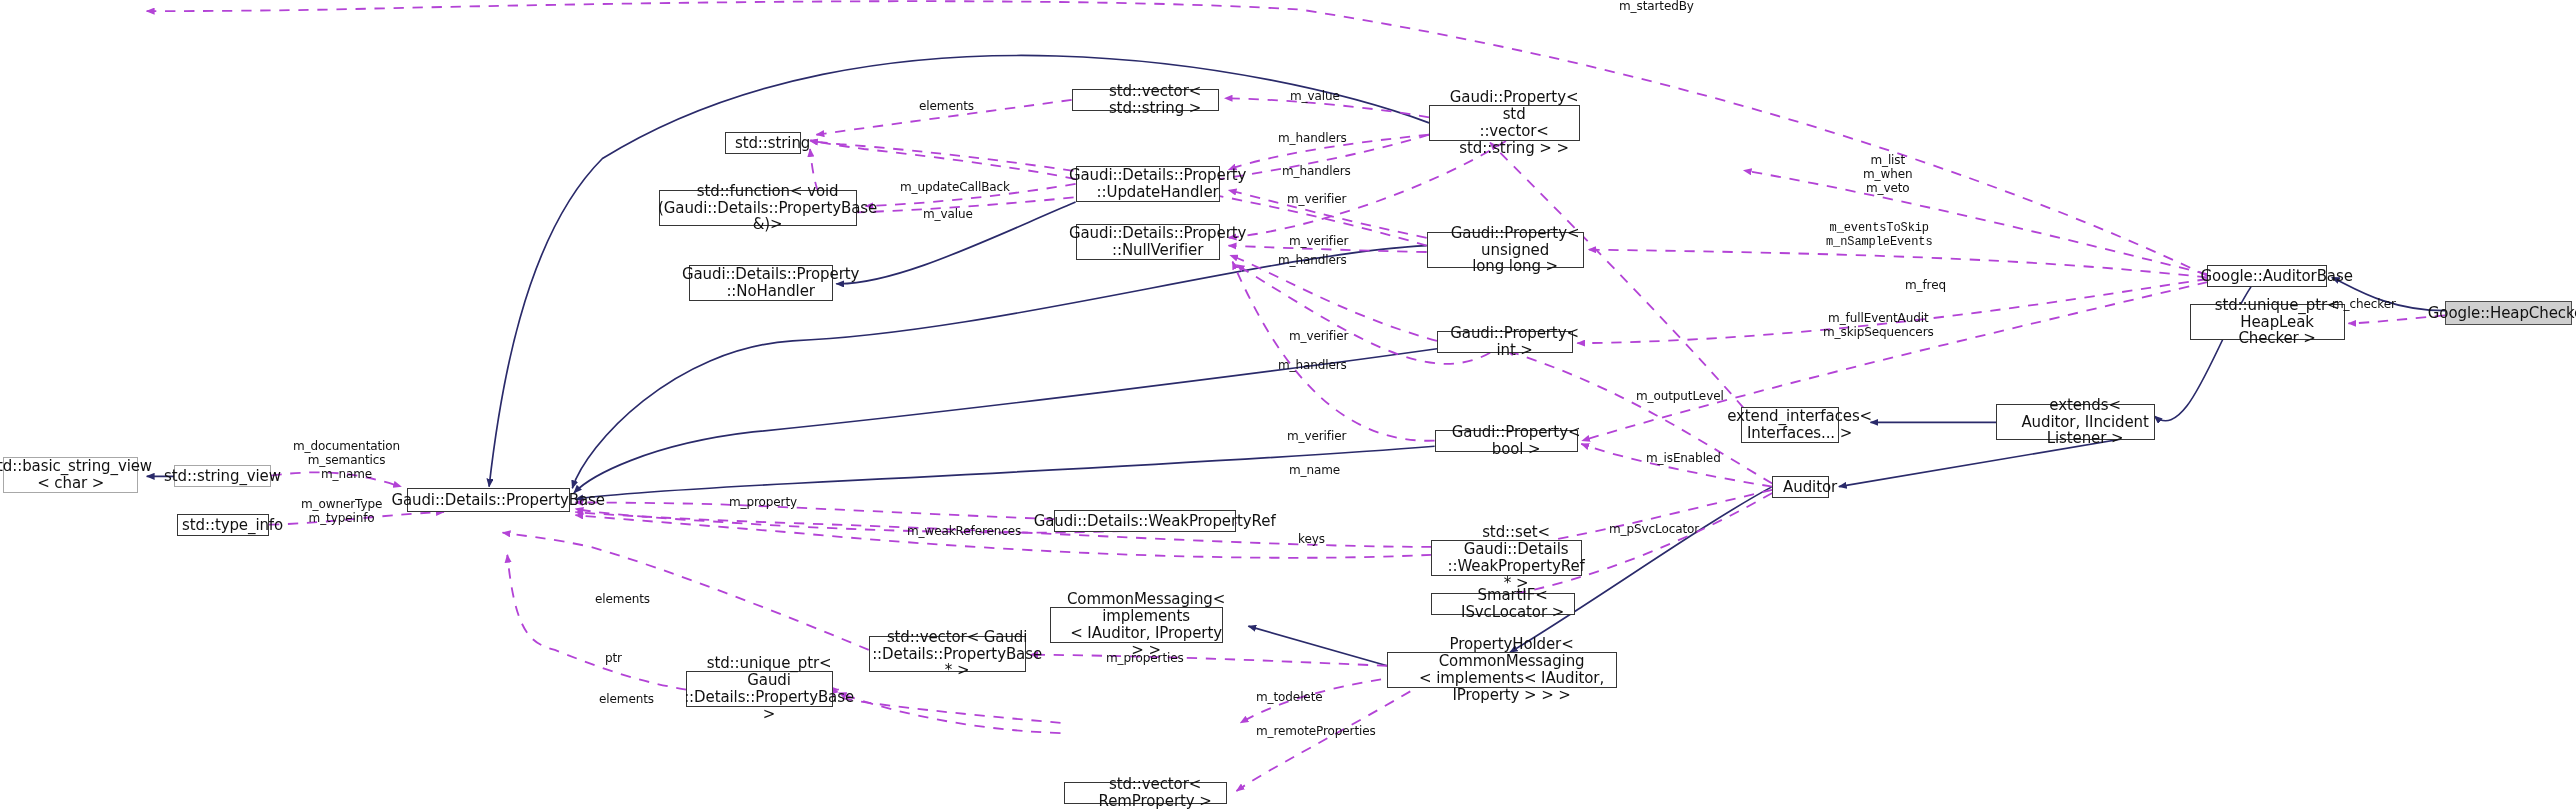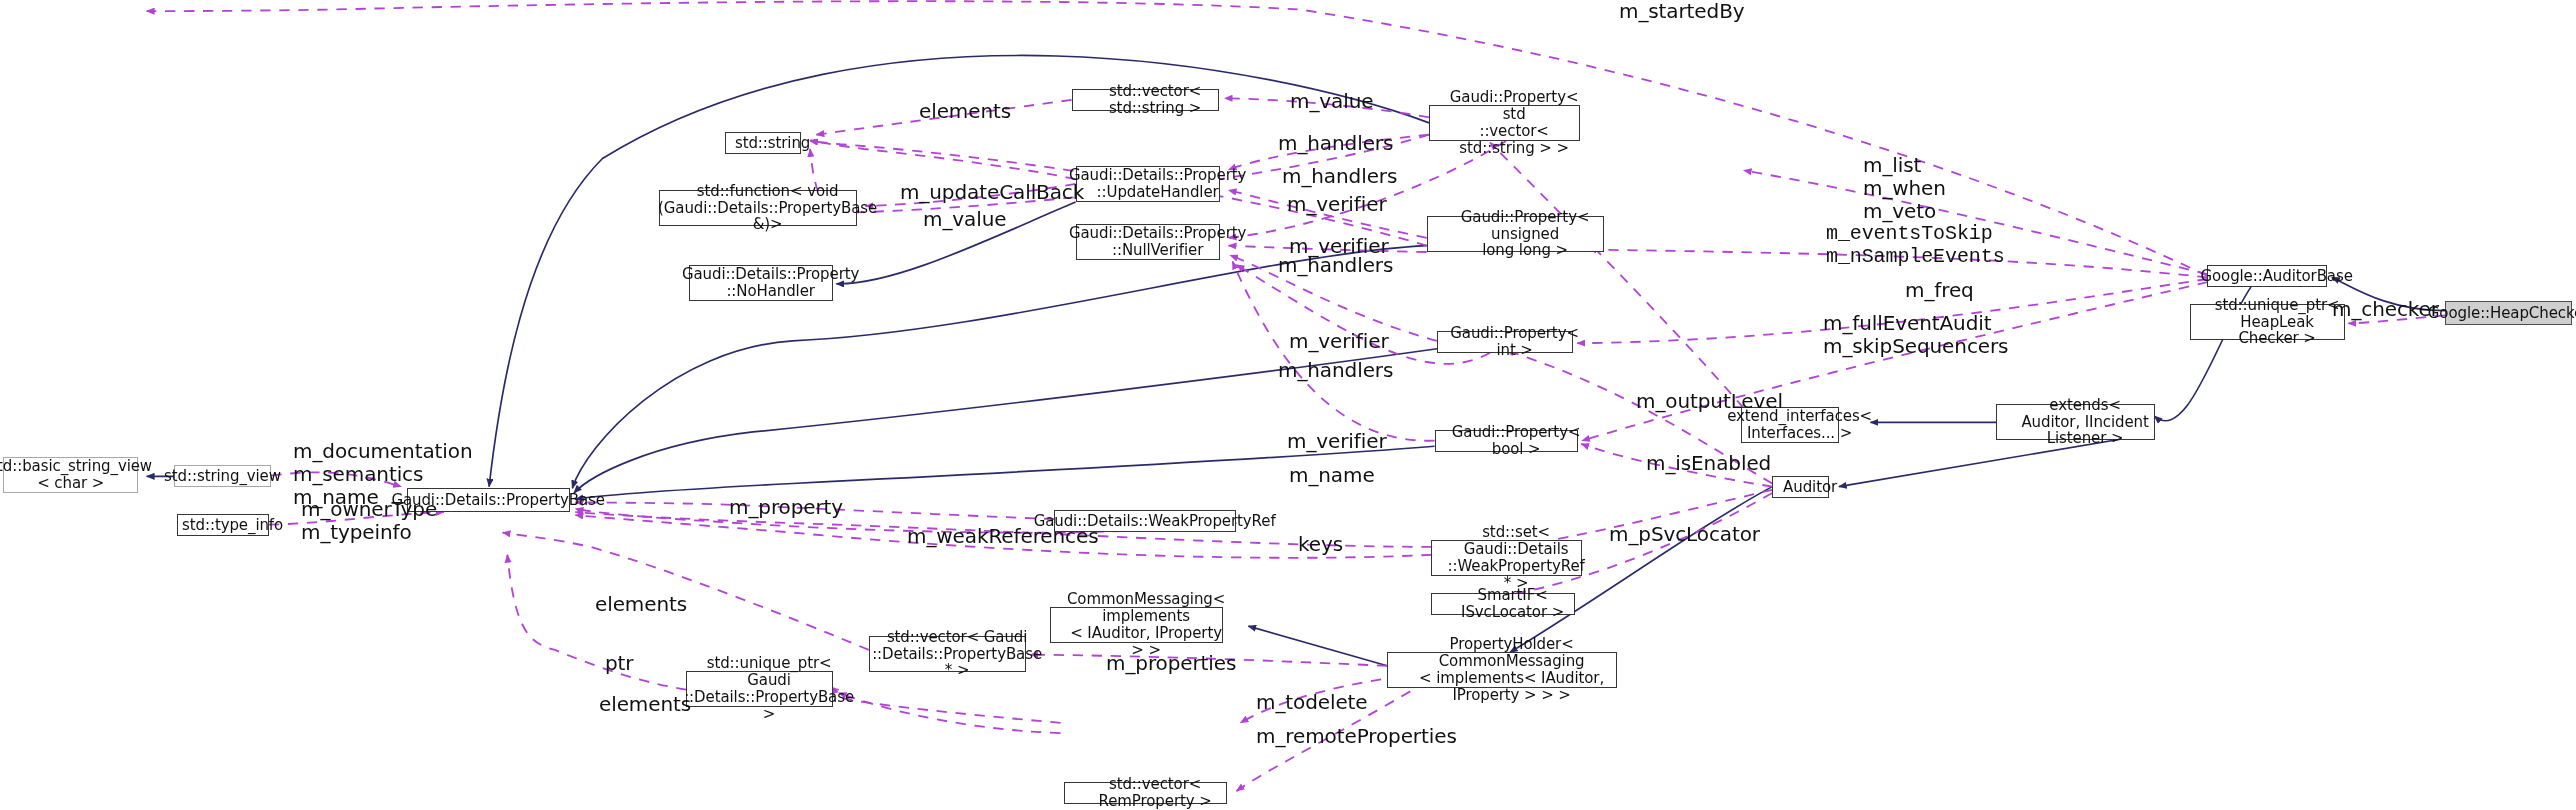--- a/index.html
+++ b/index.html
@@ -21,24 +21,24 @@
     font-size:15px;
     white-space:pre-line;
     padding:0.8px 4.8px;
     letter-spacing:-0.1px;
   }
   .node.soft{border-color:#a8a8a8;}
   .node.current{background:#cfcfcf;border-color:#4d4d4d;}
   .node.thick{border-width:1.7px;border-color:#363636;padding-left:24px;}
   .elabel{
     position:absolute;
-    font-size:20px;
+    font-size:12px;
     color:#111111;
     white-space:pre-line;
-    text-align:left;
+    text-align:center;
     line-height:1.15;
     letter-spacing:-0.1px;
   }
 </style>
 </head>
 <body>
 
 <div id="canvas">
 
   <svg class="edges" viewBox="0 0 3250 1022">
@@ -117,21 +117,21 @@
 (Gaudi::Details::PropertyBase &amp;)&gt;</div>
   <div class="node thick" style="left:689px;top:265px;width:144px;height:36px;">Gaudi::Details::Property
 ::NoHandler</div>
   <div class="node thick" style="left:1076px;top:166px;width:144px;height:36px;">Gaudi::Details::Property
 ::UpdateHandler</div>
   <div class="node thick" style="left:1076px;top:224px;width:144px;height:36px;">Gaudi::Details::Property
 ::NullVerifier</div>
   <div class="node thick" style="left:1072px;top:89px;width:147px;height:22px;">std::vector&lt; std::string &gt;</div>
   <div class="node thick" style="left:1429px;top:105px;width:151px;height:36px;">Gaudi::Property&lt; std
 ::vector&lt; std::string &gt; &gt;</div>
-  <div class="node thick" style="left:1427px;top:216px;width:177px;height:36px;">Gaudi::Property&lt; unsigned
+  <div class="node thick" style="left:1427px;top:232px;width:157px;height:36px;">Gaudi::Property&lt; unsigned
 long long &gt;</div>
   <div class="node thick" style="left:1437px;top:331px;width:136px;height:22px;">Gaudi::Property&lt; int &gt;</div>
   <div class="node thick" style="left:1435px;top:430px;width:143px;height:22px;">Gaudi::Property&lt; bool &gt;</div>
   <div class="node thick" style="left:1054px;top:510px;width:182px;height:22px;">Gaudi::Details::WeakPropertyRef</div>
   <div class="node thick" style="left:1431px;top:540px;width:151px;height:36px;">std::set&lt; Gaudi::Details
 ::WeakPropertyRef * &gt;</div>
   <div class="node thick" style="left:1431px;top:593px;width:144px;height:22px;">SmartIF&lt; ISvcLocator &gt;</div>
   <div class="node thick" style="left:1050px;top:607px;width:173px;height:36px;">CommonMessaging&lt; implements
 &lt; IAuditor, IProperty &gt; &gt;</div>
   <div class="node thick" style="left:869px;top:636px;width:157px;height:36px;">std::vector&lt; Gaudi

